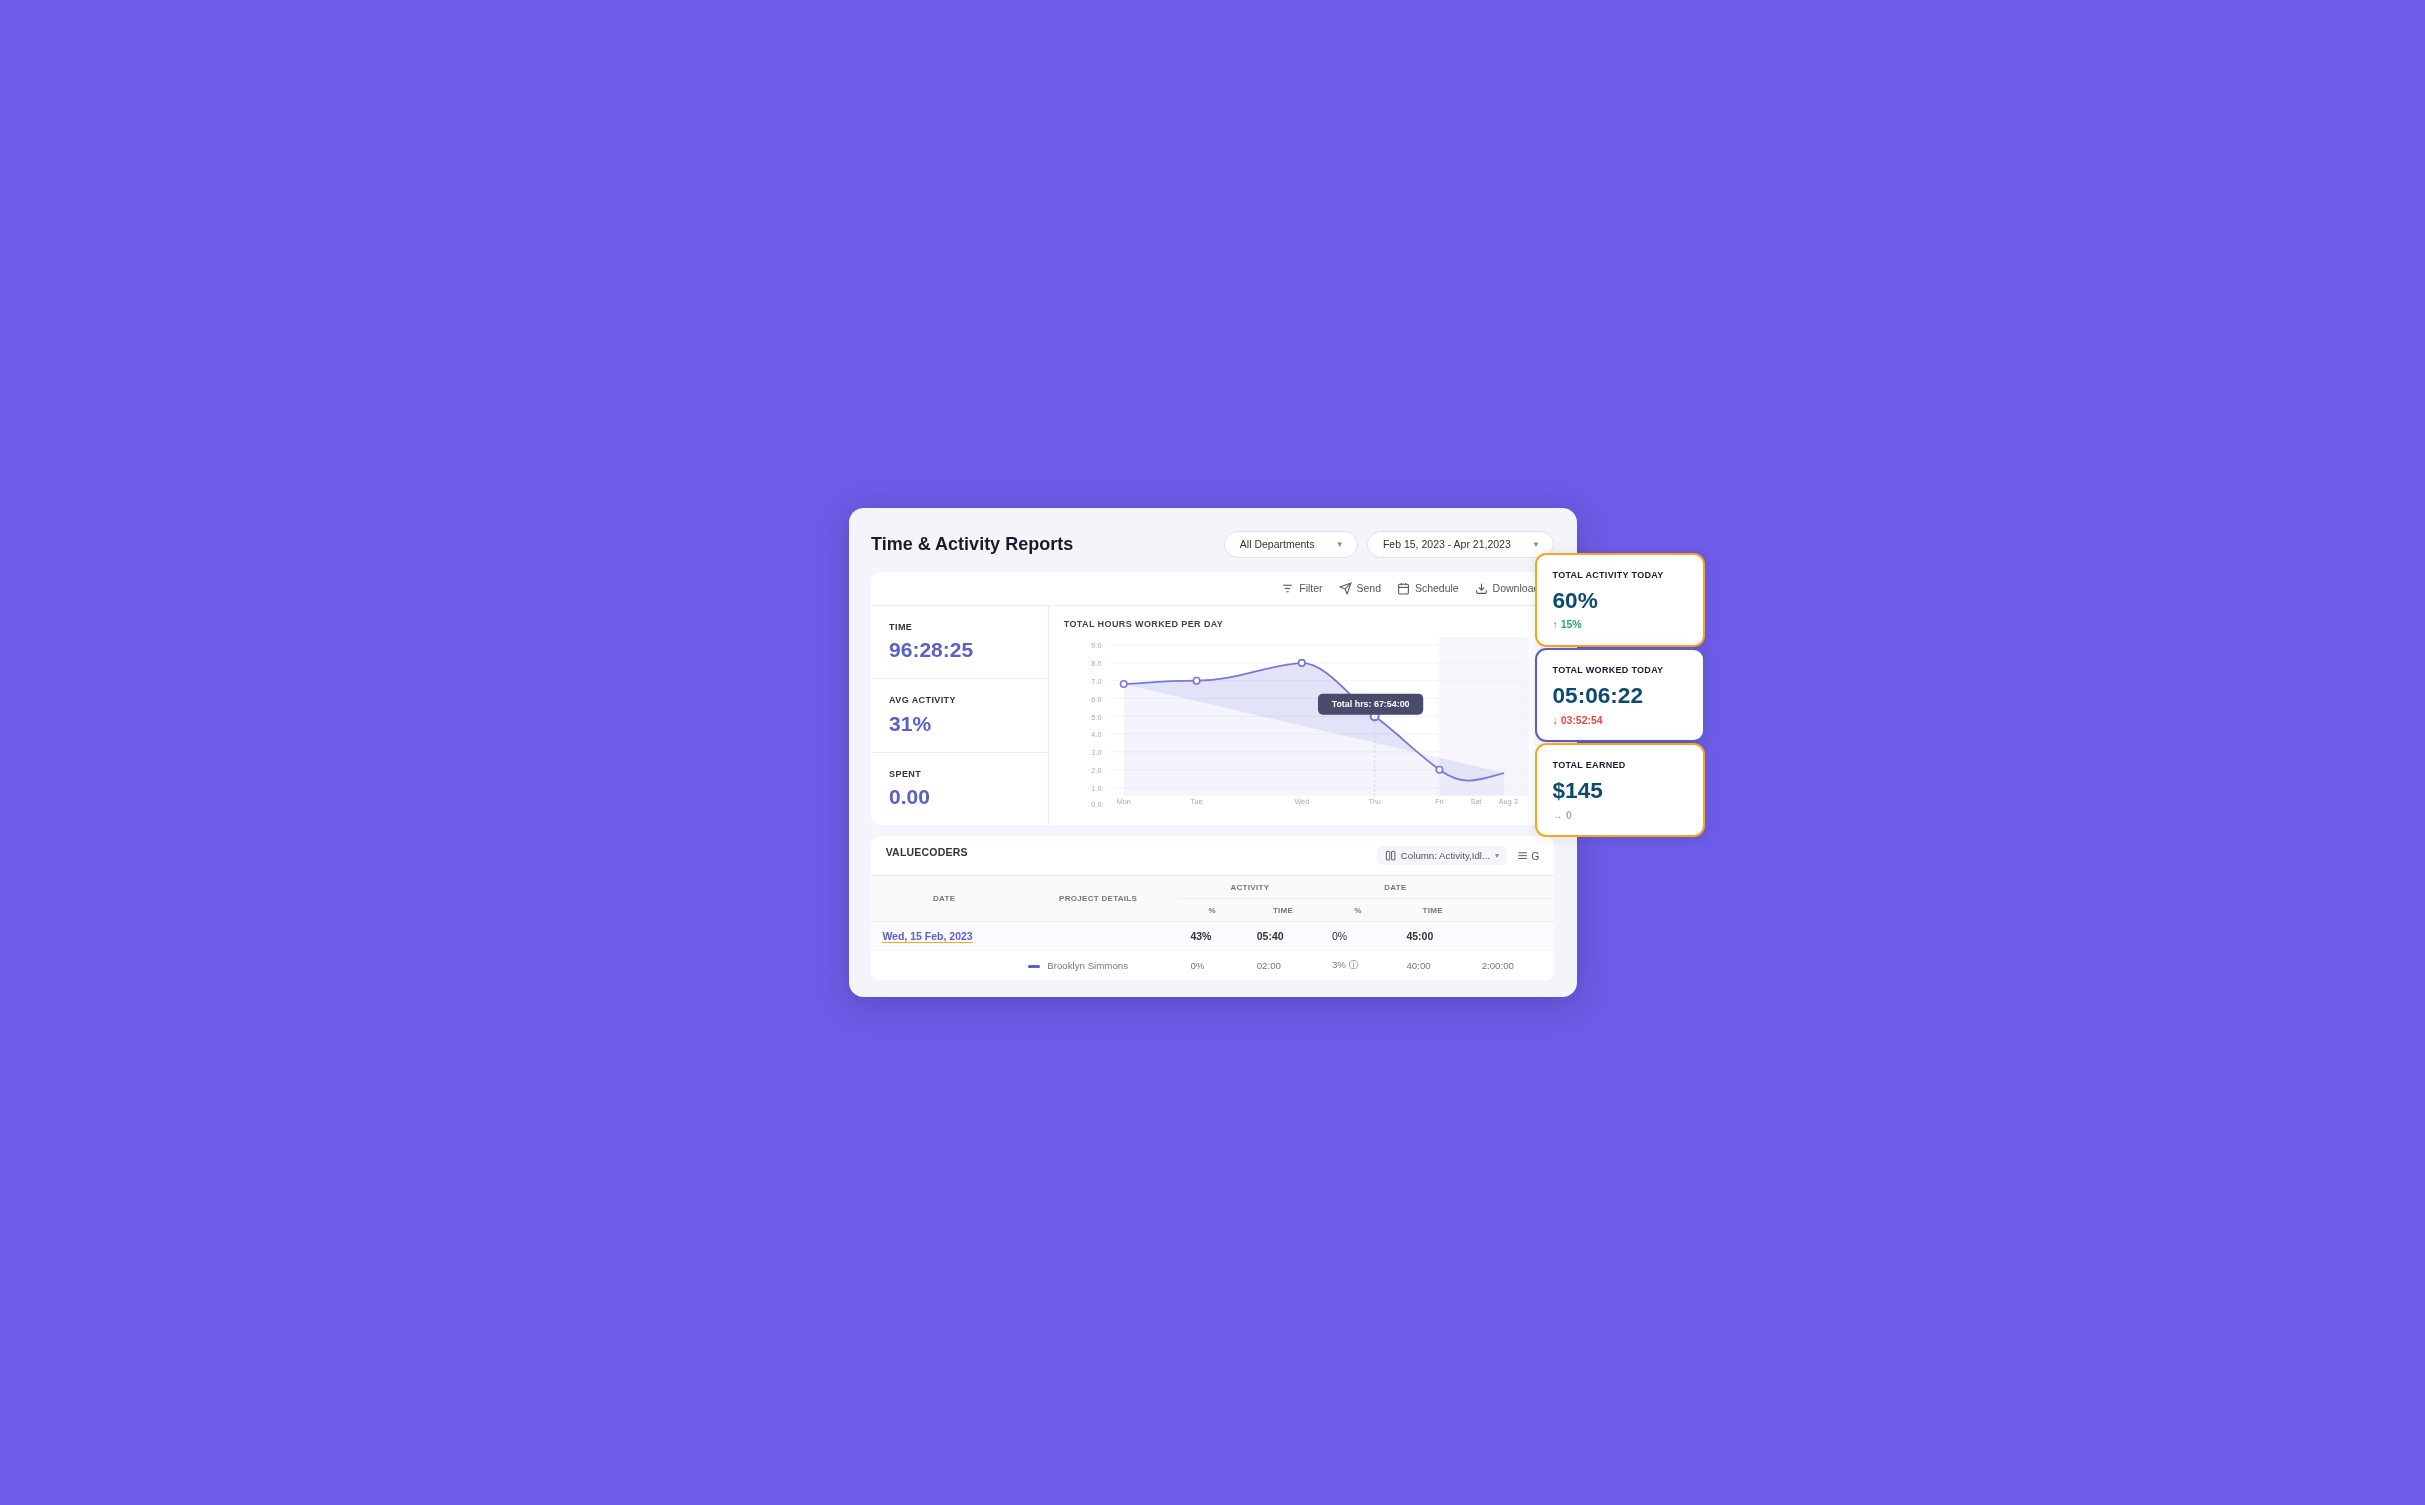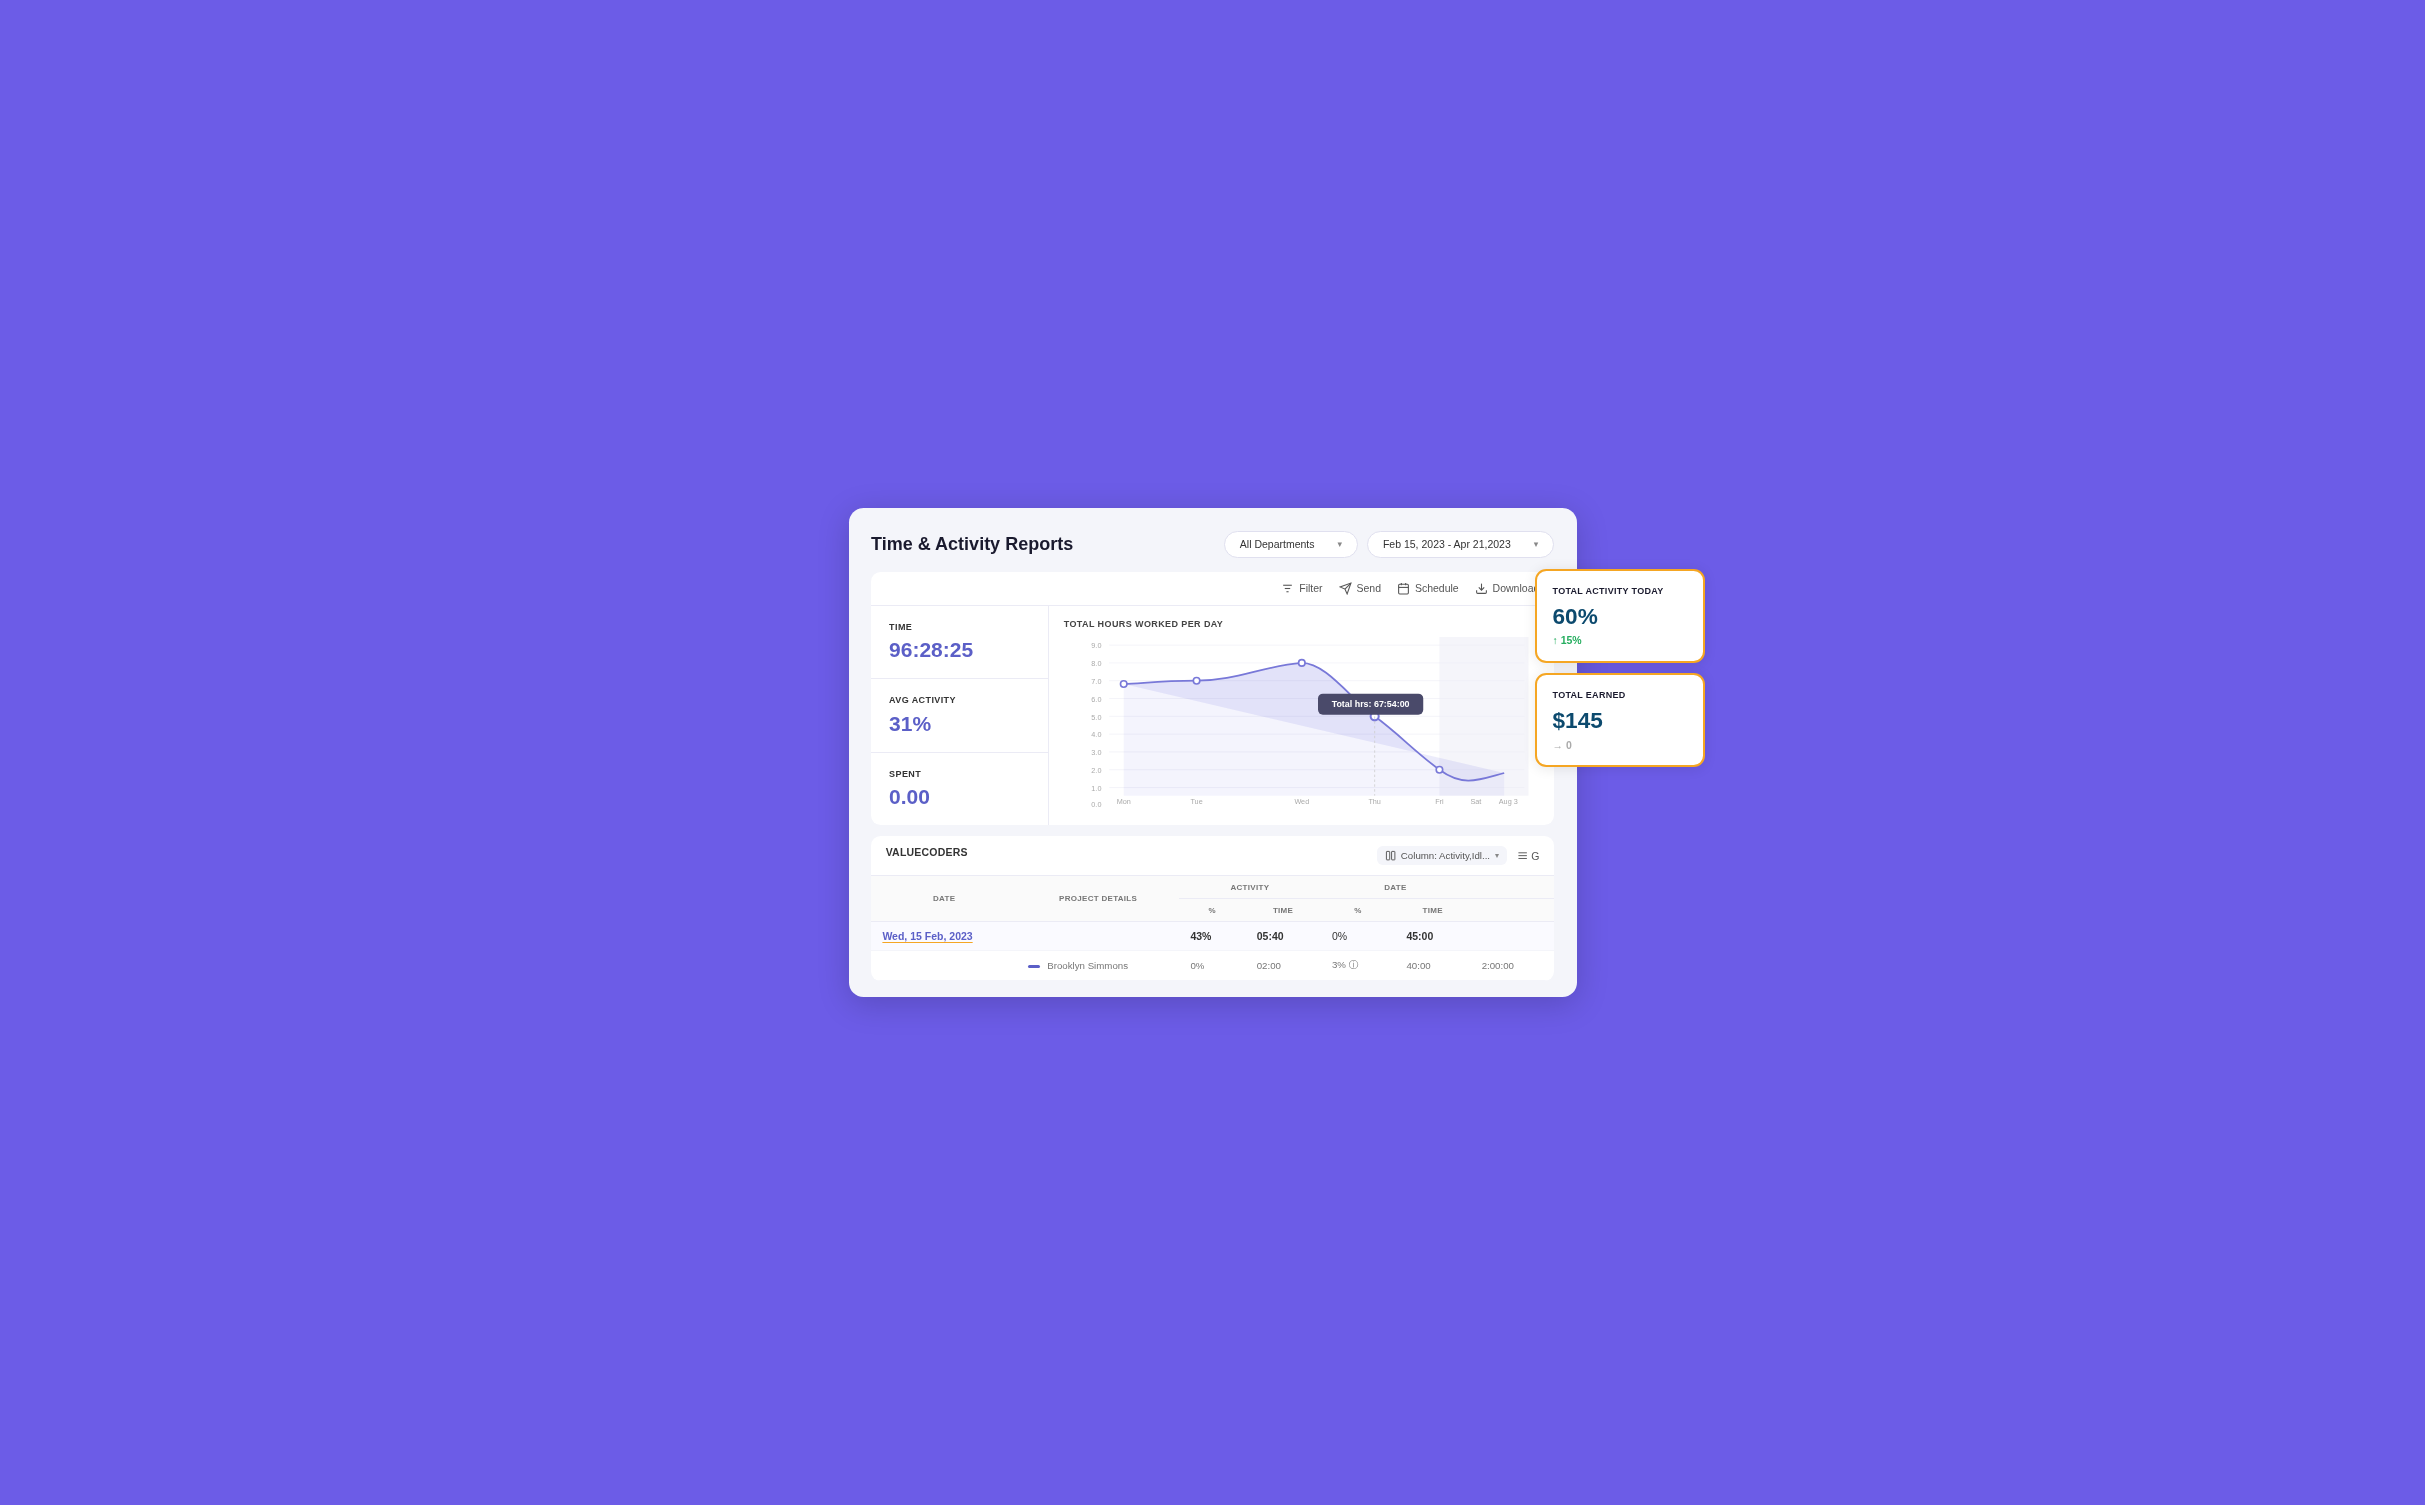--- a/index.html
+++ b/index.html
@@ -354,28 +354,33 @@
 
           <text x="495" y="206" font-size="9" fill="#aaa" text-anchor="middle">Sat</text>
           <text x="495" y="216" font-size="9" fill="#aaa" text-anchor="middle">Aug 2</text>
 
           <text x="535" y="206" font-size="9" fill="#aaa" text-anchor="middle">Aug 3</text>
         </svg>
       </div>
     </div>
   </div>
 
-  <div style="position:absolute; right: -128px; top: 61px; display:flex; flex-direction:column; gap:10px; width:170px;">
+  <div style="position:absolute; right: -128px; top: 45px; display:flex; flex-direction:column; gap:1px; width:170px;">
 
     <div class="right-card orange-border">
       <div class="right-card-title">TOTAL ACTIVITY TODAY</div>
       <div class="right-card-value">60%</div>
       <div class="right-card-sub sub-green">↑ 15%</div>
     </div>
 
+    <div class="right-card purple-border">
+      <div class="right-card-title">TOTAL WORKED TODAY</div>
+      <div class="right-card-value">05:06:22</div>
+      <div class="right-card-sub sub-red">↓ 03:52:54</div>
+    </div>
 
     <div class="right-card yellow-border">
       <div class="right-card-title">TOTAL EARNED</div>
       <div class="right-card-value">$145</div>
       <div class="right-card-sub sub-gray">→ 0</div>
     </div>
   </div>
 
   <div class="bottom-section">
     <div class="table-header-row">

